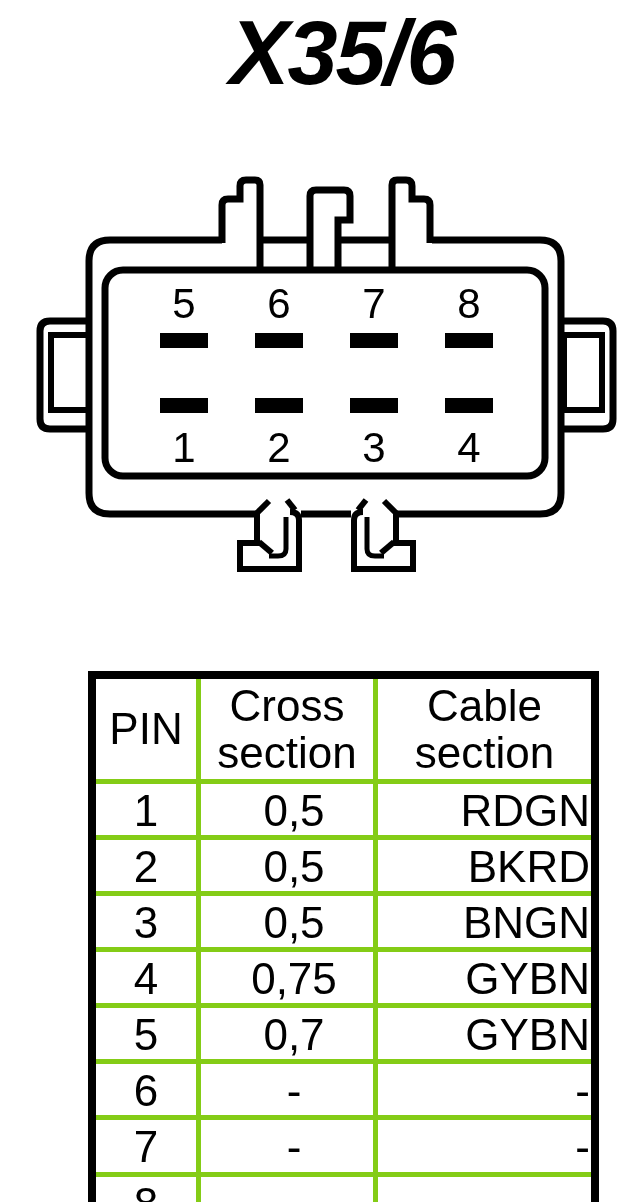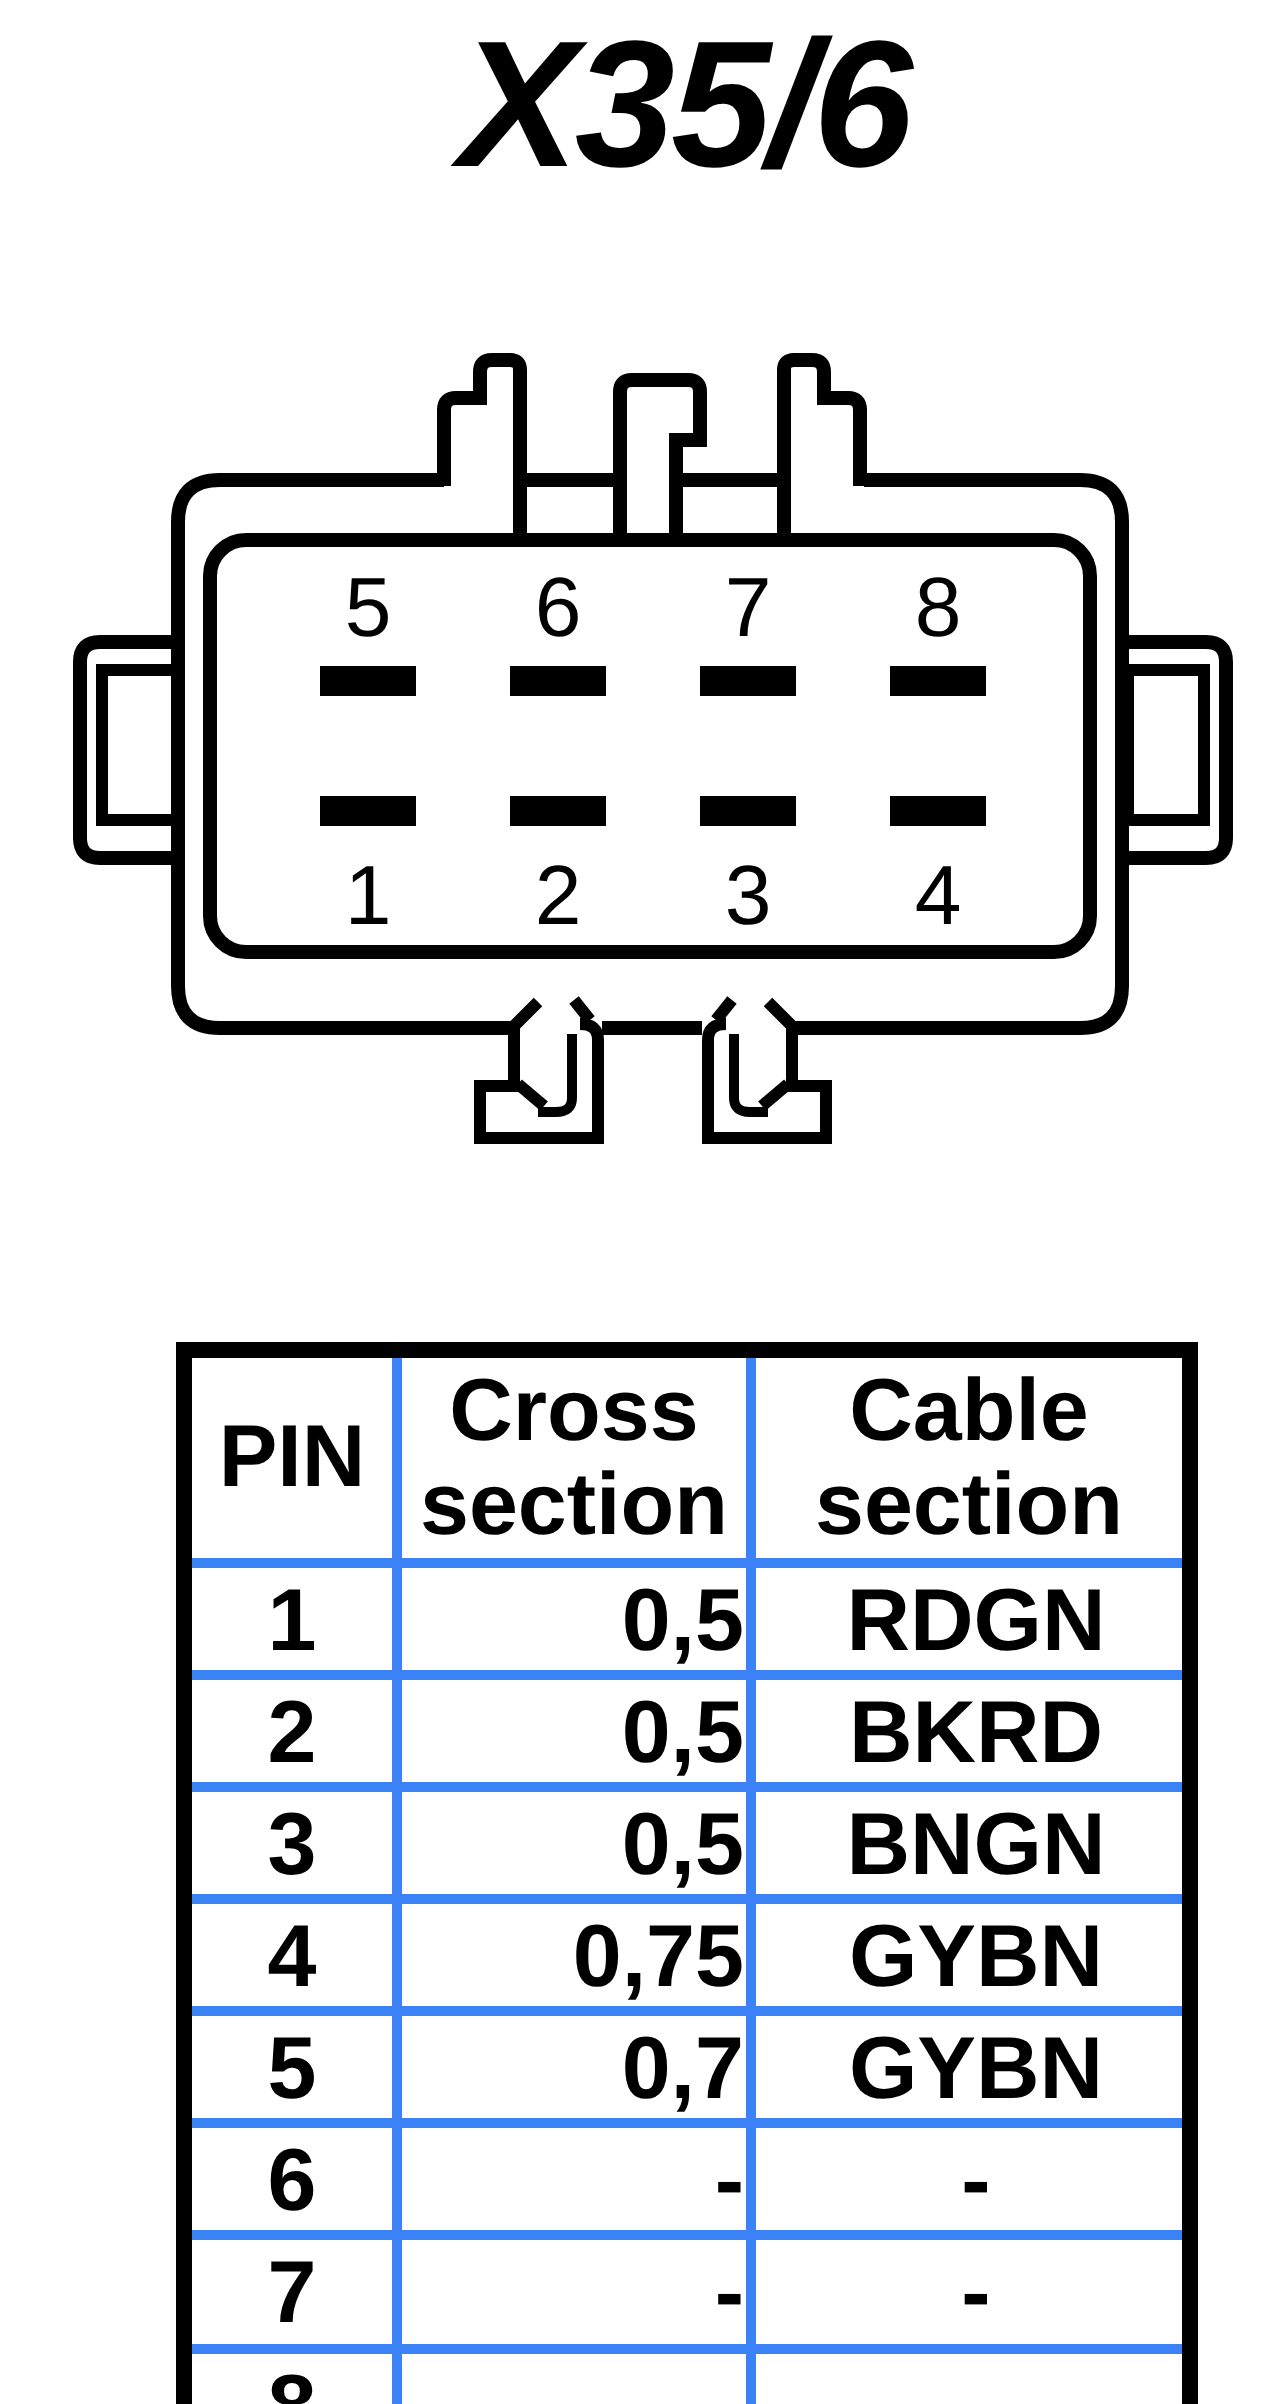--- a/index.html
+++ b/index.html
@@ -26,32 +26,32 @@
     text-anchor:middle;
   }
   table.pin-table{
     position:absolute;left:88px;top:671px;
     border-collapse:collapse;table-layout:fixed;
     width:501px;
     border:8px solid #000;
     font-size:44px;line-height:1.07;
   }
   table.pin-table th, table.pin-table td{
-    border:5px solid #3b82f6;
-    font-weight:bold;
+    border:5px solid #84cc16;
+    font-weight:normal;
     overflow:hidden;
   }
   table.pin-table thead th{
     height:100px;text-align:center;vertical-align:middle;padding:0;
   }
   table.pin-table tbody tr{height:50px;}
   table.pin-table td{vertical-align:middle;padding-top:3px;}
   td.col-pin{text-align:center;}
-  td.col-cross{text-align:right;padding-left:15px;}
-  td.col-color{text-align:center;padding-left:8px;}
+  td.col-cross{text-align:center;padding-left:15px;}
+  td.col-color{text-align:right;padding-left:8px;}
   .col-w-pin{width:100px;}
   .col-w-cross{width:172px;margin-top:24px;}
   .col-w-color{width:213px;}
 </style>
 </head>
 <body>
 
 <div class="title">X35/6</div>
 
 <svg class="connector-svg" width="640" height="640" viewBox="0 0 640 640">

